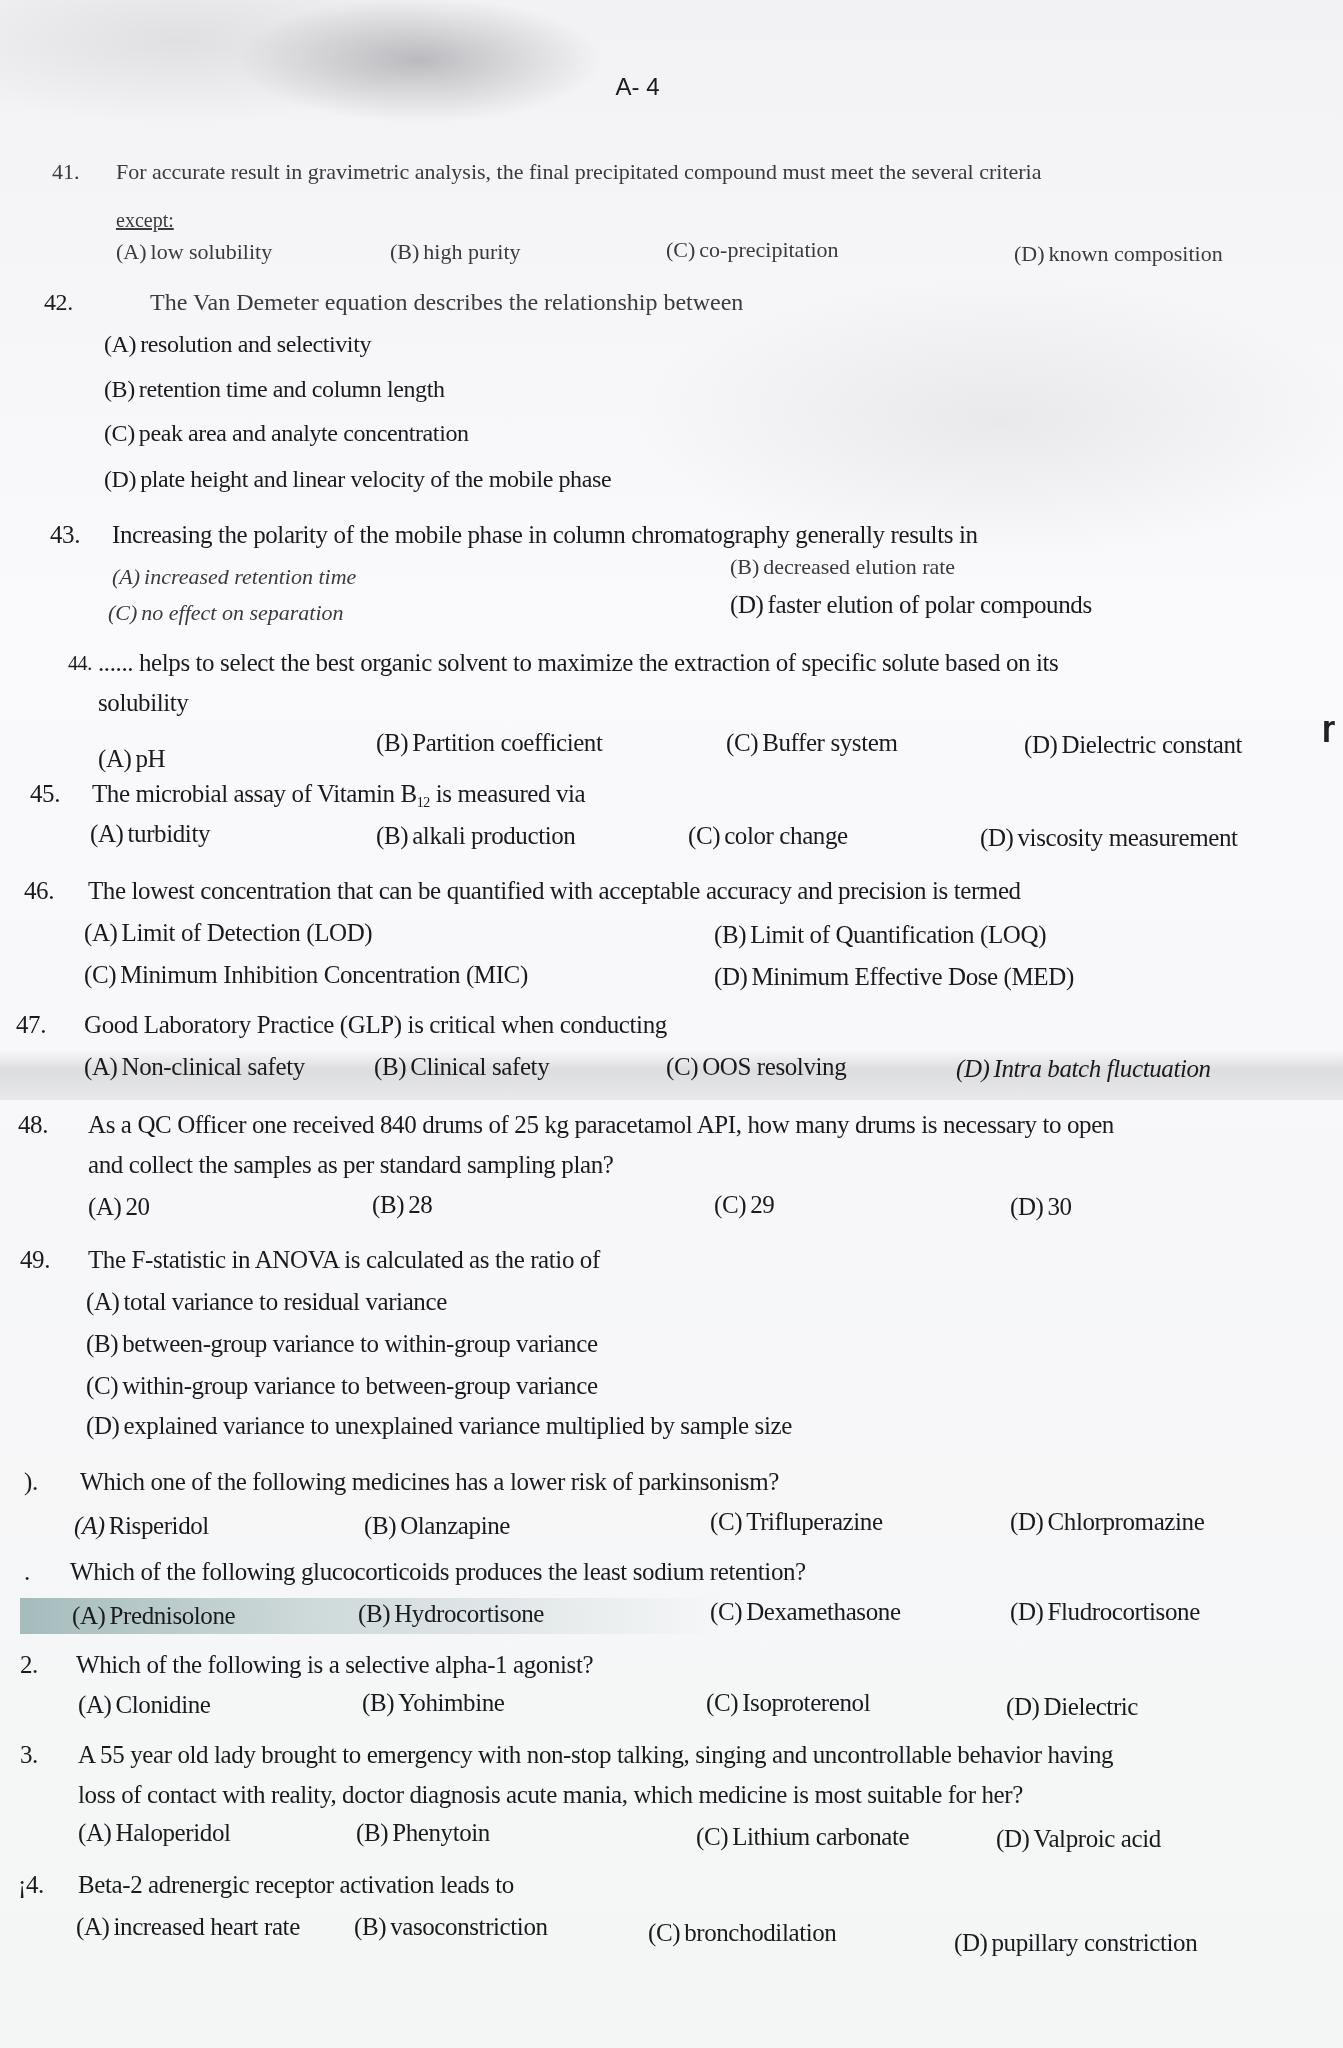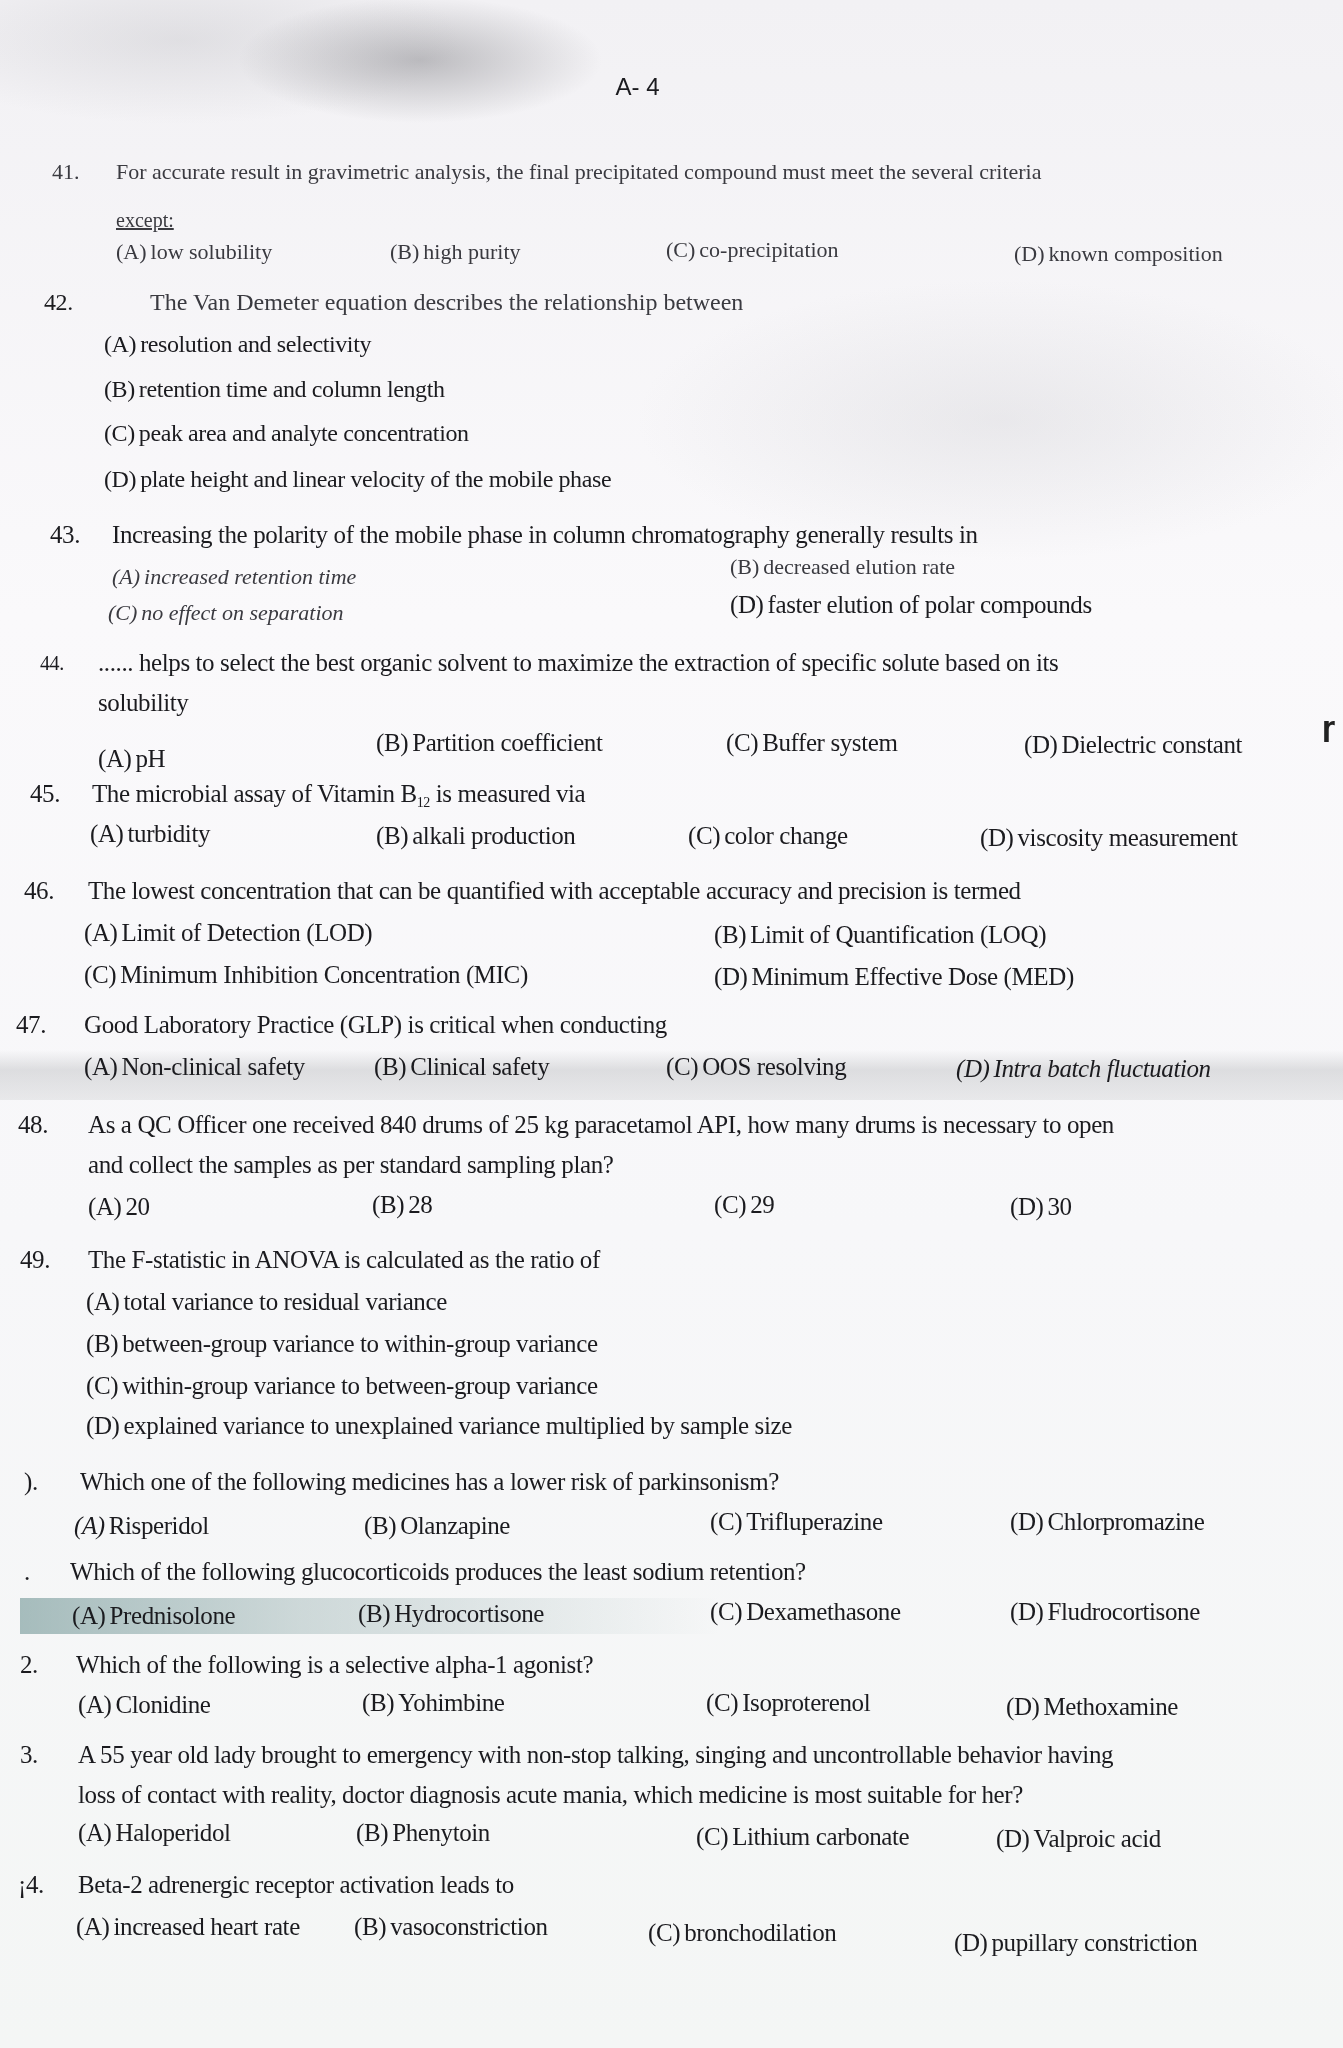--- a/index.html
+++ b/index.html
@@ -84,21 +84,21 @@
   <div class="q" style="left:50px;top:520px;">
     <span class="num">43.</span>
     <span class="stem" style="left:62px;">Increasing the polarity of the mobile phase in column chromatography generally results in</span>
     <span class="opt italic light" style="left:62px;top:42px;"><span class="lbl">(A)</span><span>increased retention time</span></span>
     <span class="opt light" style="left:680px;top:32px;"><span class="lbl">(B)</span><span>decreased elution rate</span></span>
     <span class="opt italic light" style="left:58px;top:78px;"><span class="lbl">(C)</span><span>no effect on separation</span></span>
     <span class="opt" style="left:680px;top:70px;"><span class="lbl">(D)</span><span>faster elution of polar compounds</span></span>
   </div>
 
   <div class="q" style="left:40px;top:648px;">
-    <span class="num" style="font-size:20px;">44.</span>
+    <span class="num" style="font-size:20px;margin-left:28px;">44.</span>
     <span class="stem" style="left:58px;">...... helps to select the best organic solvent to maximize the extraction of specific solute based on its</span>
     <span class="stem2" style="left:58px;top:40px;">solubility</span>
     <span class="opt" style="left:58px;top:96px;"><span class="lbl">(A)</span><span>pH</span></span>
     <span class="opt" style="left:336px;top:80px;"><span class="lbl">(B)</span><span>Partition coefficient</span></span>
     <span class="opt" style="left:686px;top:80px;"><span class="lbl">(C)</span><span>Buffer system</span></span>
     <span class="opt" style="left:984px;top:82px;"><span class="lbl">(D)</span><span>Dielectric constant</span></span>
   </div>
 
   <div class="q" style="left:30px;top:779px;">
     <span class="num">45.</span>
@@ -163,21 +163,21 @@
     <span class="opt" style="left:686px;top:40px;"><span class="lbl">(C)</span><span>Dexamethasone</span></span>
     <span class="opt" style="left:986px;top:40px;"><span class="lbl">(D)</span><span>Fludrocortisone</span></span>
   </div>
 
   <div class="q" style="left:20px;top:1650px;">
     <span class="num">2.</span>
     <span class="stem" style="left:56px;">Which of the following is a selective alpha-1 agonist?</span>
     <span class="opt" style="left:58px;top:40px;"><span class="lbl">(A)</span><span>Clonidine</span></span>
     <span class="opt" style="left:342px;top:38px;"><span class="lbl">(B)</span><span>Yohimbine</span></span>
     <span class="opt" style="left:686px;top:38px;"><span class="lbl">(C)</span><span>Isoproterenol</span></span>
-    <span class="opt" style="left:986px;top:42px;"><span class="lbl">(D)</span><span>Methoxamine</span></span>
+    <span class="opt" style="left:986px;top:42px;"><span class="lbl">(D)</span><span>Dielectric</span></span>
   </div>
 
   <div class="q" style="left:20px;top:1740px;">
     <span class="num">3.</span>
     <span class="stem" style="left:58px;">A 55 year old lady brought to emergency with non-stop talking, singing and uncontrollable behavior having</span>
     <span class="stem2" style="left:58px;top:40px;">loss of contact with reality, doctor diagnosis acute mania, which medicine is most suitable for her?</span>
     <span class="opt" style="left:58px;top:78px;"><span class="lbl">(A)</span><span>Haloperidol</span></span>
     <span class="opt" style="left:336px;top:78px;"><span class="lbl">(B)</span><span>Phenytoin</span></span>
     <span class="opt" style="left:676px;top:82px;"><span class="lbl">(C)</span><span>Lithium carbonate</span></span>
     <span class="opt" style="left:976px;top:84px;"><span class="lbl">(D)</span><span>Valproic acid</span></span>

